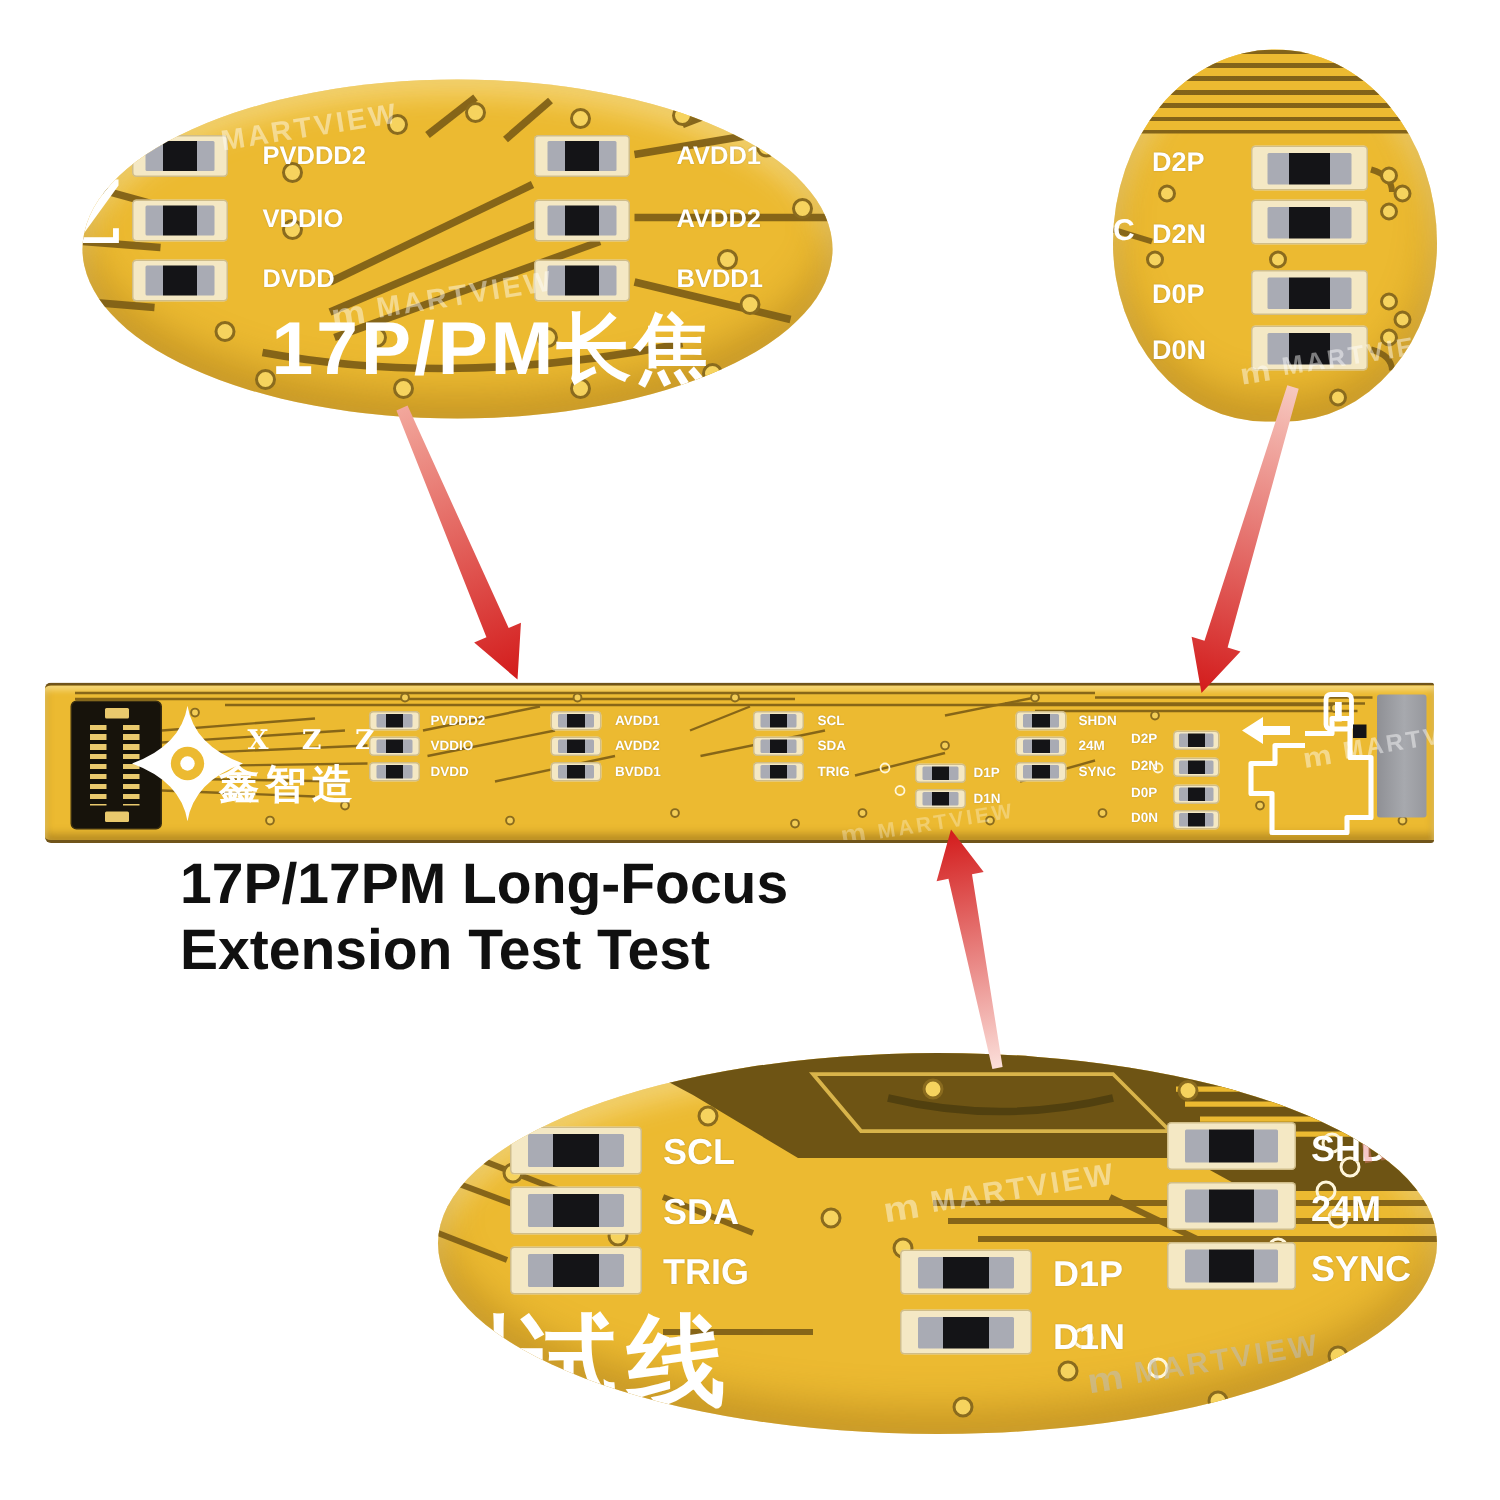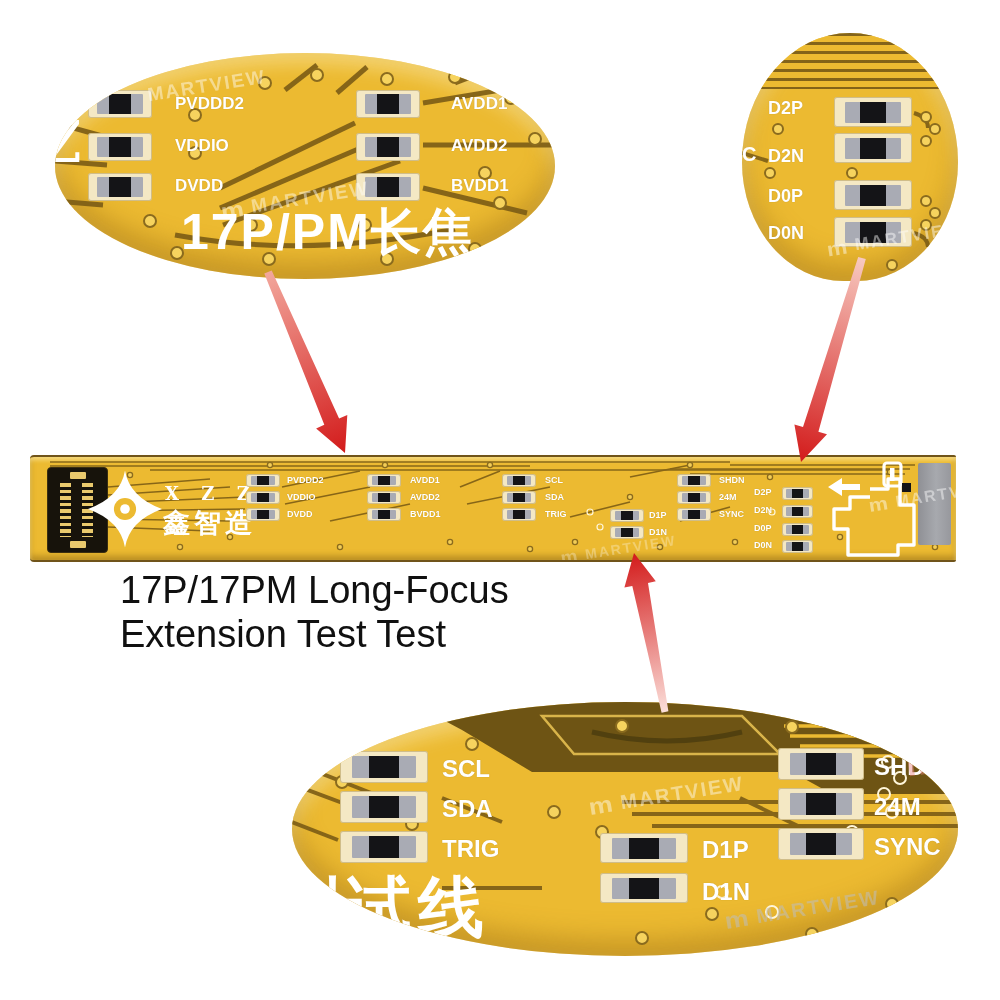--- a/index.html
+++ b/index.html
@@ -14,21 +14,21 @@
        border-radius:1px;}
   .lbl{position:absolute;color:#fff;font-weight:700;white-space:nowrap;
        text-shadow:0 0 1px rgba(120,90,20,.45);line-height:1.1;}
   .silk{position:absolute;color:#fff;font-weight:700;white-space:nowrap;}
   .wm{position:absolute;display:flex;align-items:center;gap:6px;white-space:nowrap;
       color:rgba(255,255,255,.45);font-weight:700;letter-spacing:2px;transform:rotate(-9deg);}
   .wm .lg{font-weight:800;font-size:1.35em;line-height:.8;transform:scaleY(.85);}
   .wm.gray{color:rgba(190,190,190,.55);}
   .wm.pink{color:rgba(235,130,130,.45);}
   svg{position:absolute;left:0;top:0;}
-  .cap{position:absolute;color:#101010;font-weight:400;font-size:38px;line-height:44px;
+  .cap{position:absolute;color:#101010;font-weight:700;font-size:38px;line-height:44px;
        letter-spacing:0px;}
   .conn{position:absolute;background:#17130b;border:1px solid #3a2e10;border-radius:4px;}
   .conn::before,.conn::after{content:"";position:absolute;left:50%;transform:translateX(-50%);
        width:16px;height:7px;background:#e9c96d;border-radius:1px;}
   .conn::before{top:4px;} .conn::after{bottom:4px;}
   .pins{position:absolute;top:15px;bottom:15px;width:11px;
        background:repeating-linear-gradient(180deg,#e9c96d 0 3.5px,#15120a 3.5px 6.6px);}
   .stripes{position:absolute;left:0;right:0;top:0;
        background:repeating-linear-gradient(180deg,rgba(125,94,22,.95) 0 3px,rgba(236,186,49,1) 3px 9px);}
 </style>
@@ -191,21 +191,21 @@
       <div class="pins" style="left:12px;"></div>
       <div class="pins" style="left:34px;"></div>
     </div>
 
     <svg width="74" height="80" viewBox="0 0 100 104" style="left:58px;top:12px;">
       <path d="M50 0 Q56 36 100 52 Q56 68 50 104 Q44 68 0 52 Q44 36 50 0 Z" fill="#ffffff"></path>
       <circle cx="50" cy="52" r="15" fill="#ecba31"></circle>
         <circle cx="50" cy="52" r="6.5" fill="#ffffff"></circle>
     </svg>
     <div class="silk" style="left:135px;top:26px;font-size:18px;letter-spacing:8px;font-family:'DejaVu Serif',serif;">X Z Z</div>
-    <div class="silk" style="left:116px;top:48px;font-size:27px;letter-spacing:4px;margin-left:17px;">鑫智造</div>
+    <div class="silk" style="left:116px;top:48px;font-size:27px;letter-spacing:4px;">鑫智造</div>
 
     <div class="pad" style="left:216px;top:17px;width:34px;height:13px;"></div>
     <div class="pad" style="left:216px;top:34px;width:34px;height:13px;"></div>
     <div class="pad" style="left:216px;top:51px;width:34px;height:13px;"></div>
     <div class="lbl" style="left:257px;top:19px;font-size:9px;">PVDDD2</div>
     <div class="lbl" style="left:257px;top:36px;font-size:9px;">VDDIO</div>
     <div class="lbl" style="left:257px;top:53px;font-size:9px;">DVDD</div>
 
     <div class="pad" style="left:337px;top:17px;width:34px;height:13px;"></div>
     <div class="pad" style="left:337px;top:34px;width:34px;height:13px;"></div>

